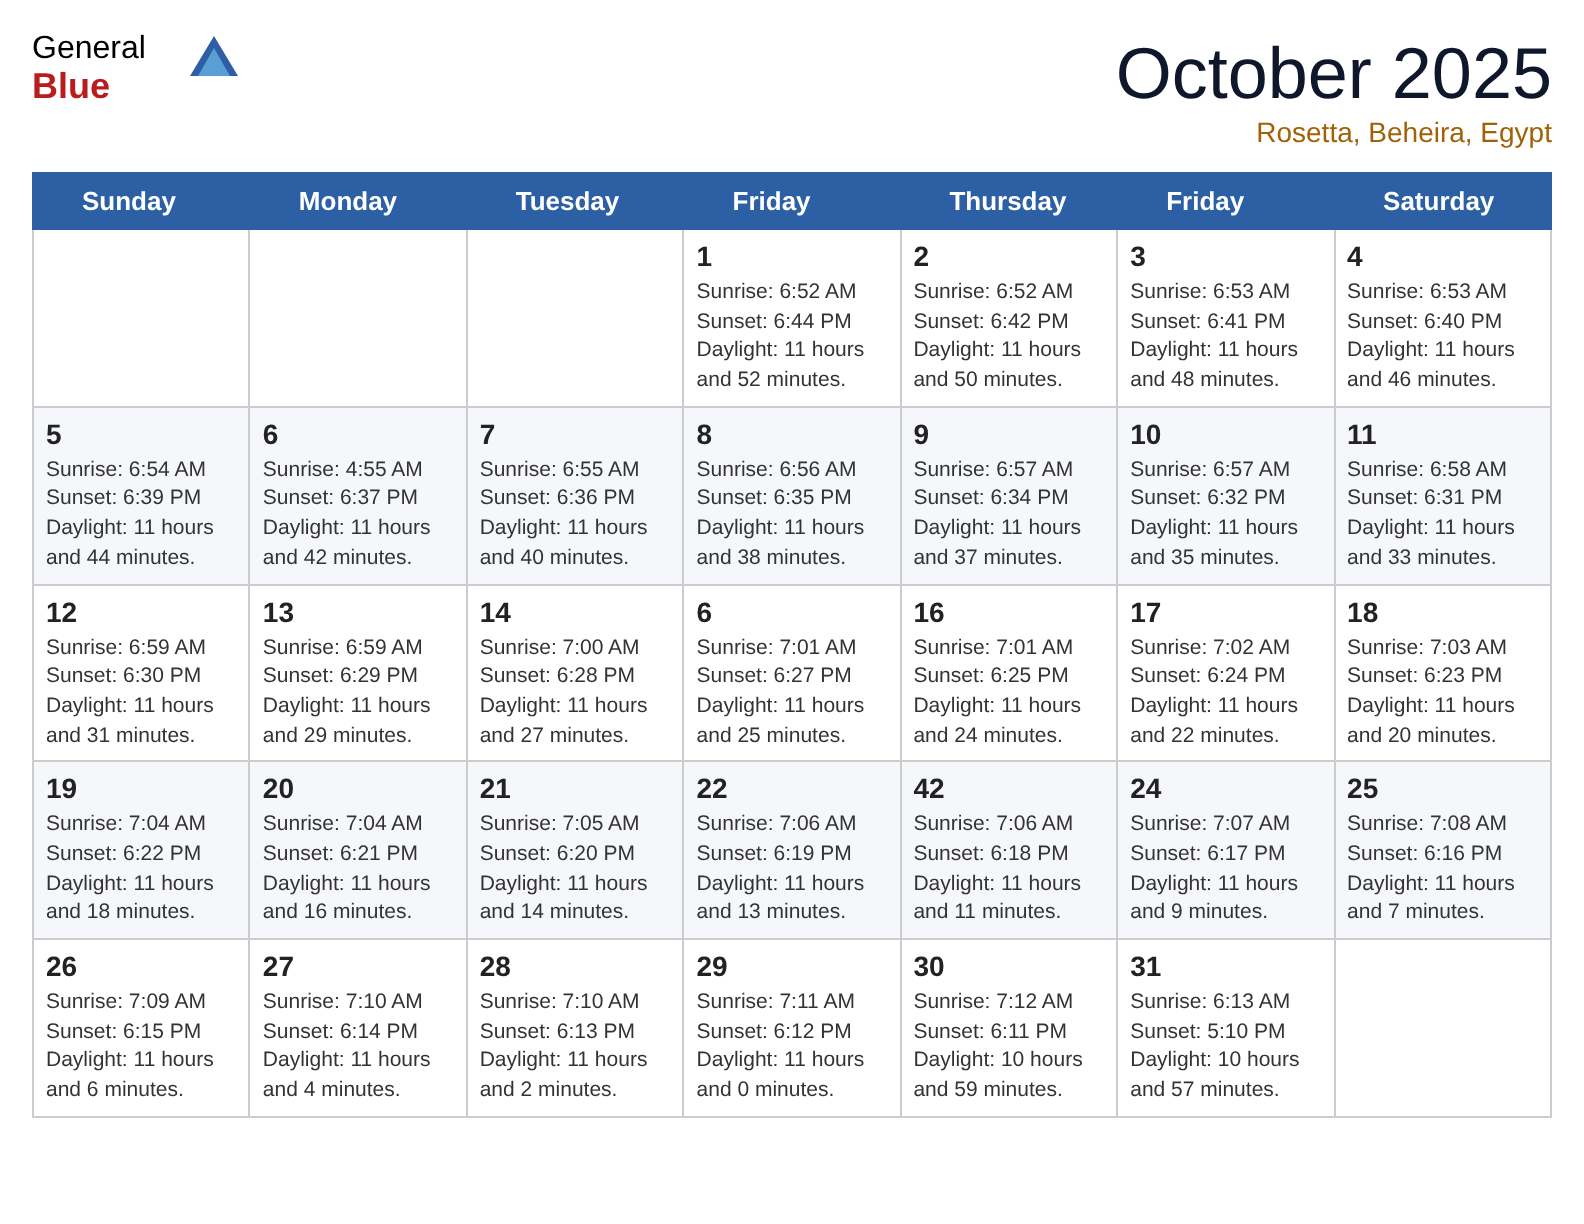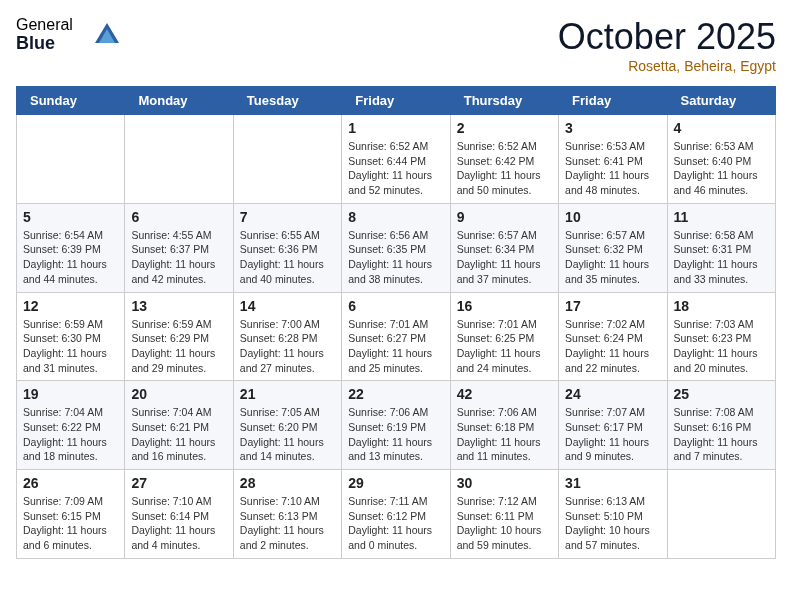--- a/index.html
+++ b/index.html
@@ -11,32 +11,32 @@
       padding: 16px;
     }
     .header {
       display: flex;
       justify-content: space-between;
       align-items: flex-start;
       margin-bottom: 12px;
     }
     .logo {
       display: flex;
-      align-items: center;
+      align-items: flex-start;
       gap: 16px;
     }
     .logo-text {
       display: flex;
       flex-direction: column;
       line-height: 1.1;
     }
     .logo-blue {
       font-size: 18px;
       font-weight: bold;
-      color: #0f172a;
+      color: #b91c1c;
     }
     .logo-icon {
       width: 28px;
       height: 28px;
       margin-left: 4px;
     }
     .title-area {
       text-align: right;
     }
     .month-title {
@@ -50,21 +50,21 @@
     }
     .calendar {
       width: 100%;
       border-collapse: collapse;
       border: 1px solid #ccc;
     }
     .calendar th {
       background-color: #2c5fa3;
       color: #fff;
       text-align: left;
-      padding: 6px 13px;
+      padding: 6px 24px;
       font-size: 13px;
       font-weight: bold;
       border: 1px solid #2c5fa3;
     }
     .calendar td {
       vertical-align: top;
       border: 1px solid #ccc;
       padding: 5px 6px;
       width: 108px;
       min-height: 80px;

